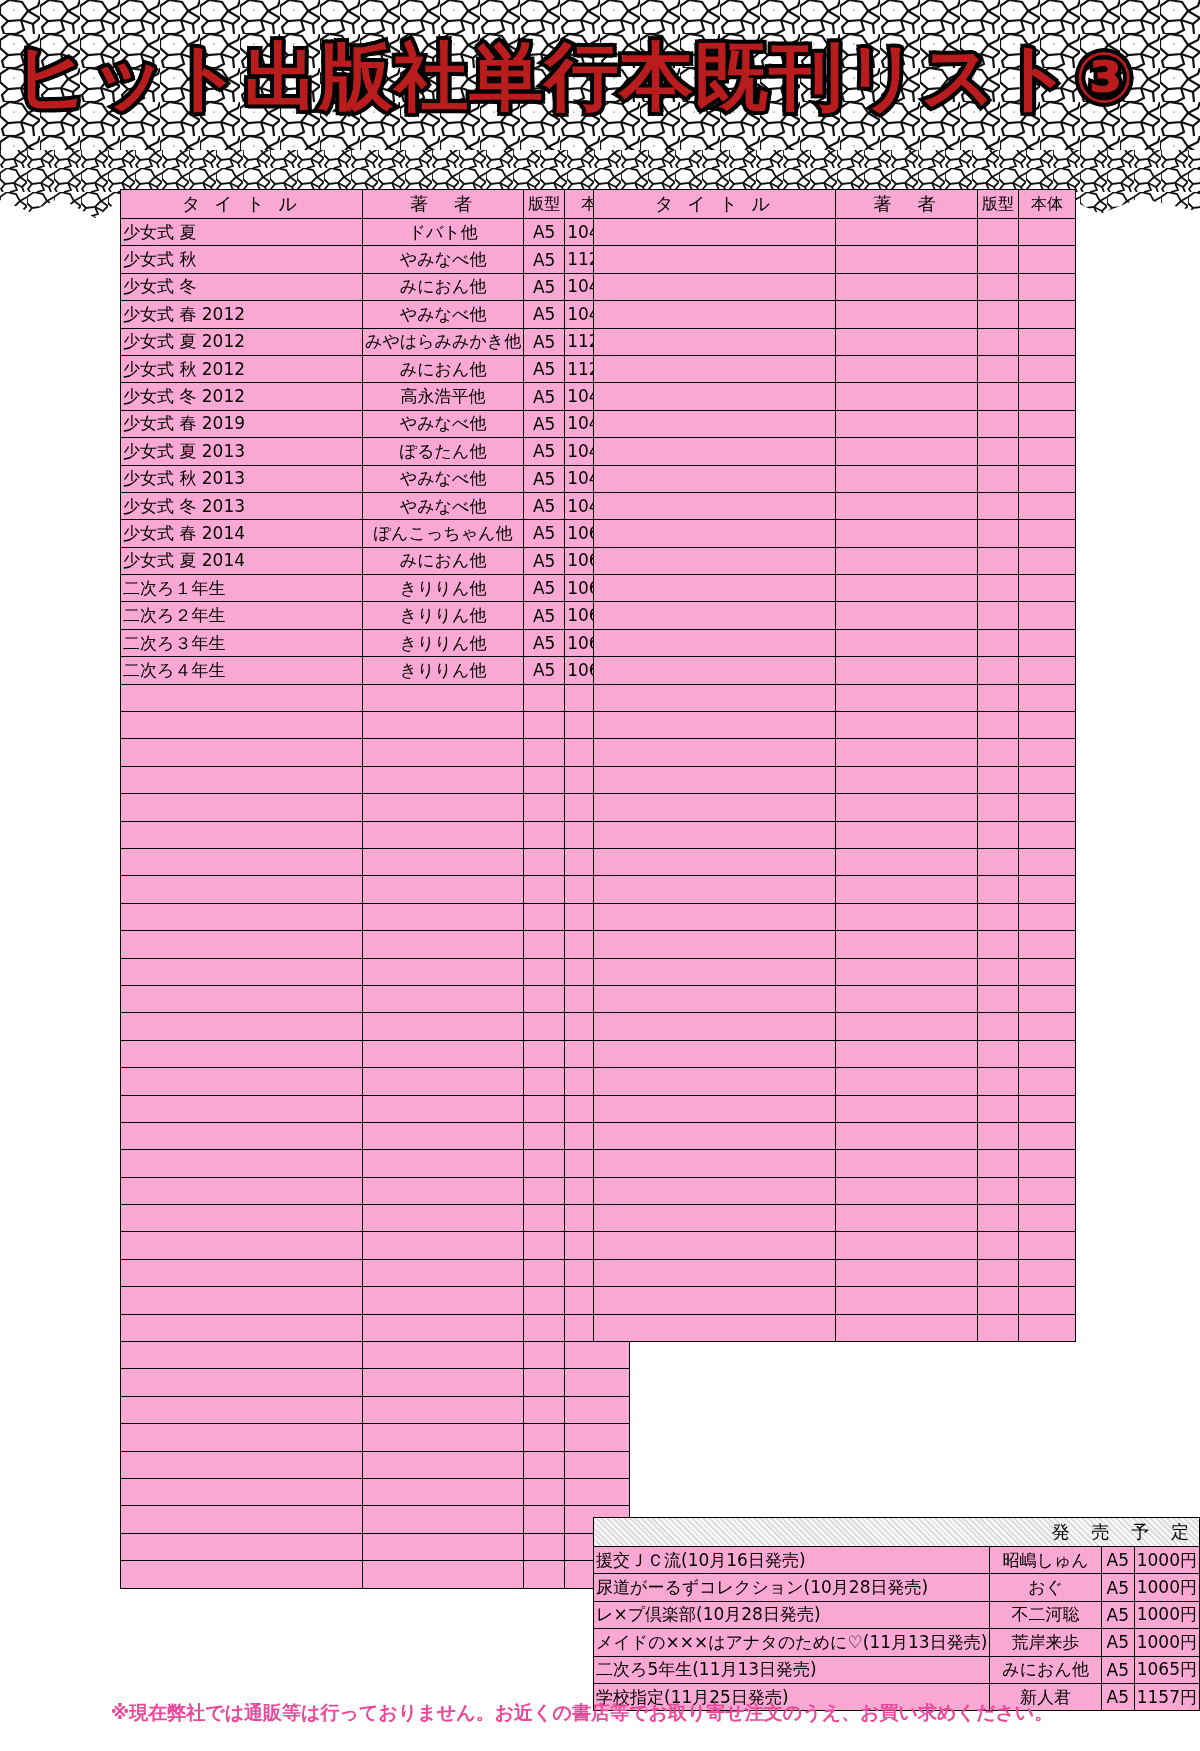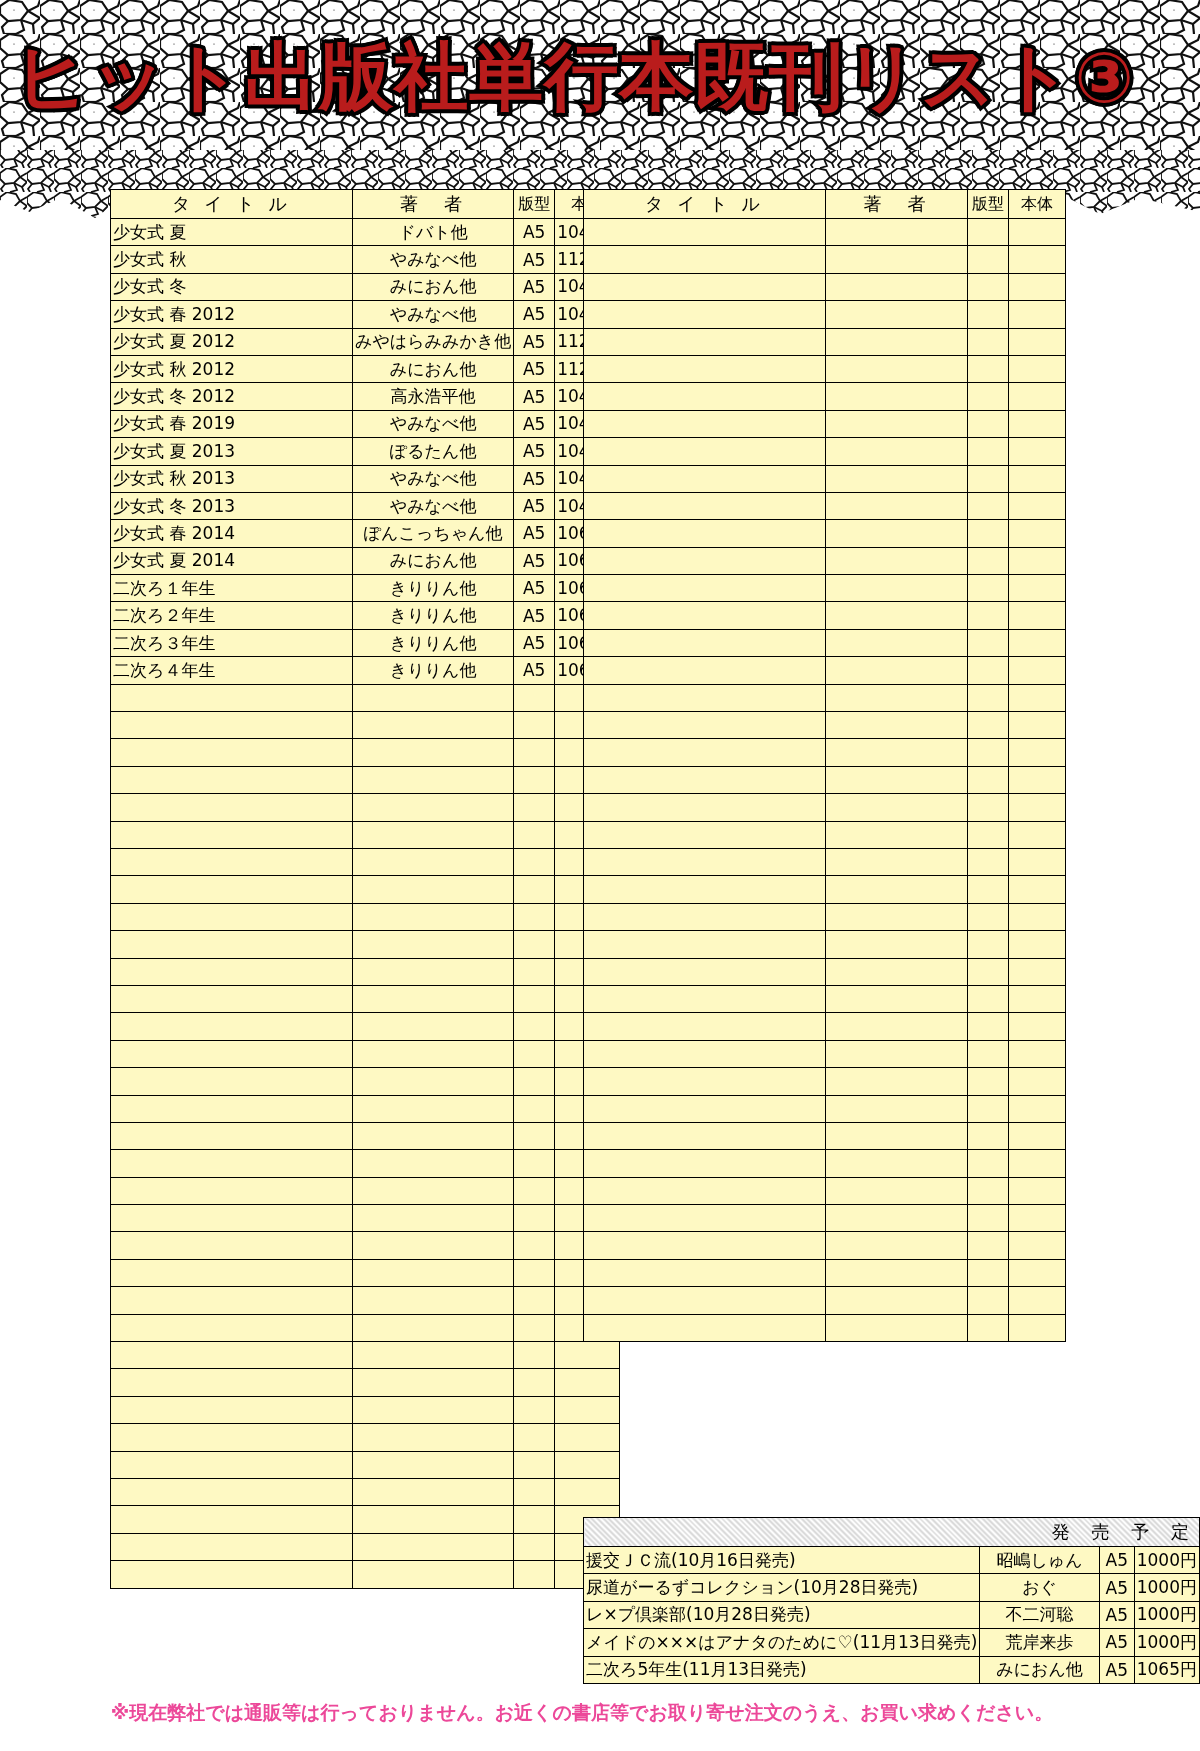--- a/index.html
+++ b/index.html
@@ -50,21 +50,22 @@
   }
   #header-title .circled {
     font-size: 70px;
   }
 
   
   .tbl {
     position: absolute;
     border-collapse: collapse;
     table-layout: fixed;
-    background: #fef9c3;
+    background: #f9a8d4;
+    margin-left: 10px;
   }
   .tbl td, .tbl th {
     border: 1px solid #000000;
     height: 26.4px;
     padding: 0 2px;
     font-size: 17px;
     color: #000000;
     overflow: hidden;
     white-space: nowrap;
   }
@@ -762,16 +763,22 @@
         <td class="u-author">荒岸来歩</td>
         <td class="u-size">A5</td>
         <td class="u-price">1000円</td>
       </tr>
       <tr>
         <td class="u-title small">二次ろ5年生(11月13日発売)</td>
         <td class="u-author">みにおん他</td>
         <td class="u-size">A5</td>
         <td class="u-price">1065円</td>
       </tr>
+      <tr>
+        <td class="u-title">学校指定(11月25日発売)</td>
+        <td class="u-author">新人君</td>
+        <td class="u-size">A5</td>
+        <td class="u-price">1157円</td>
+      </tr>
     </tbody>
 </table>
 
 <div id="footer-note">※現在弊社では通販等は行っておりません。お近くの書店等でお取り寄せ注文のうえ、お買い求めください。</div>
 
 </body></html>

